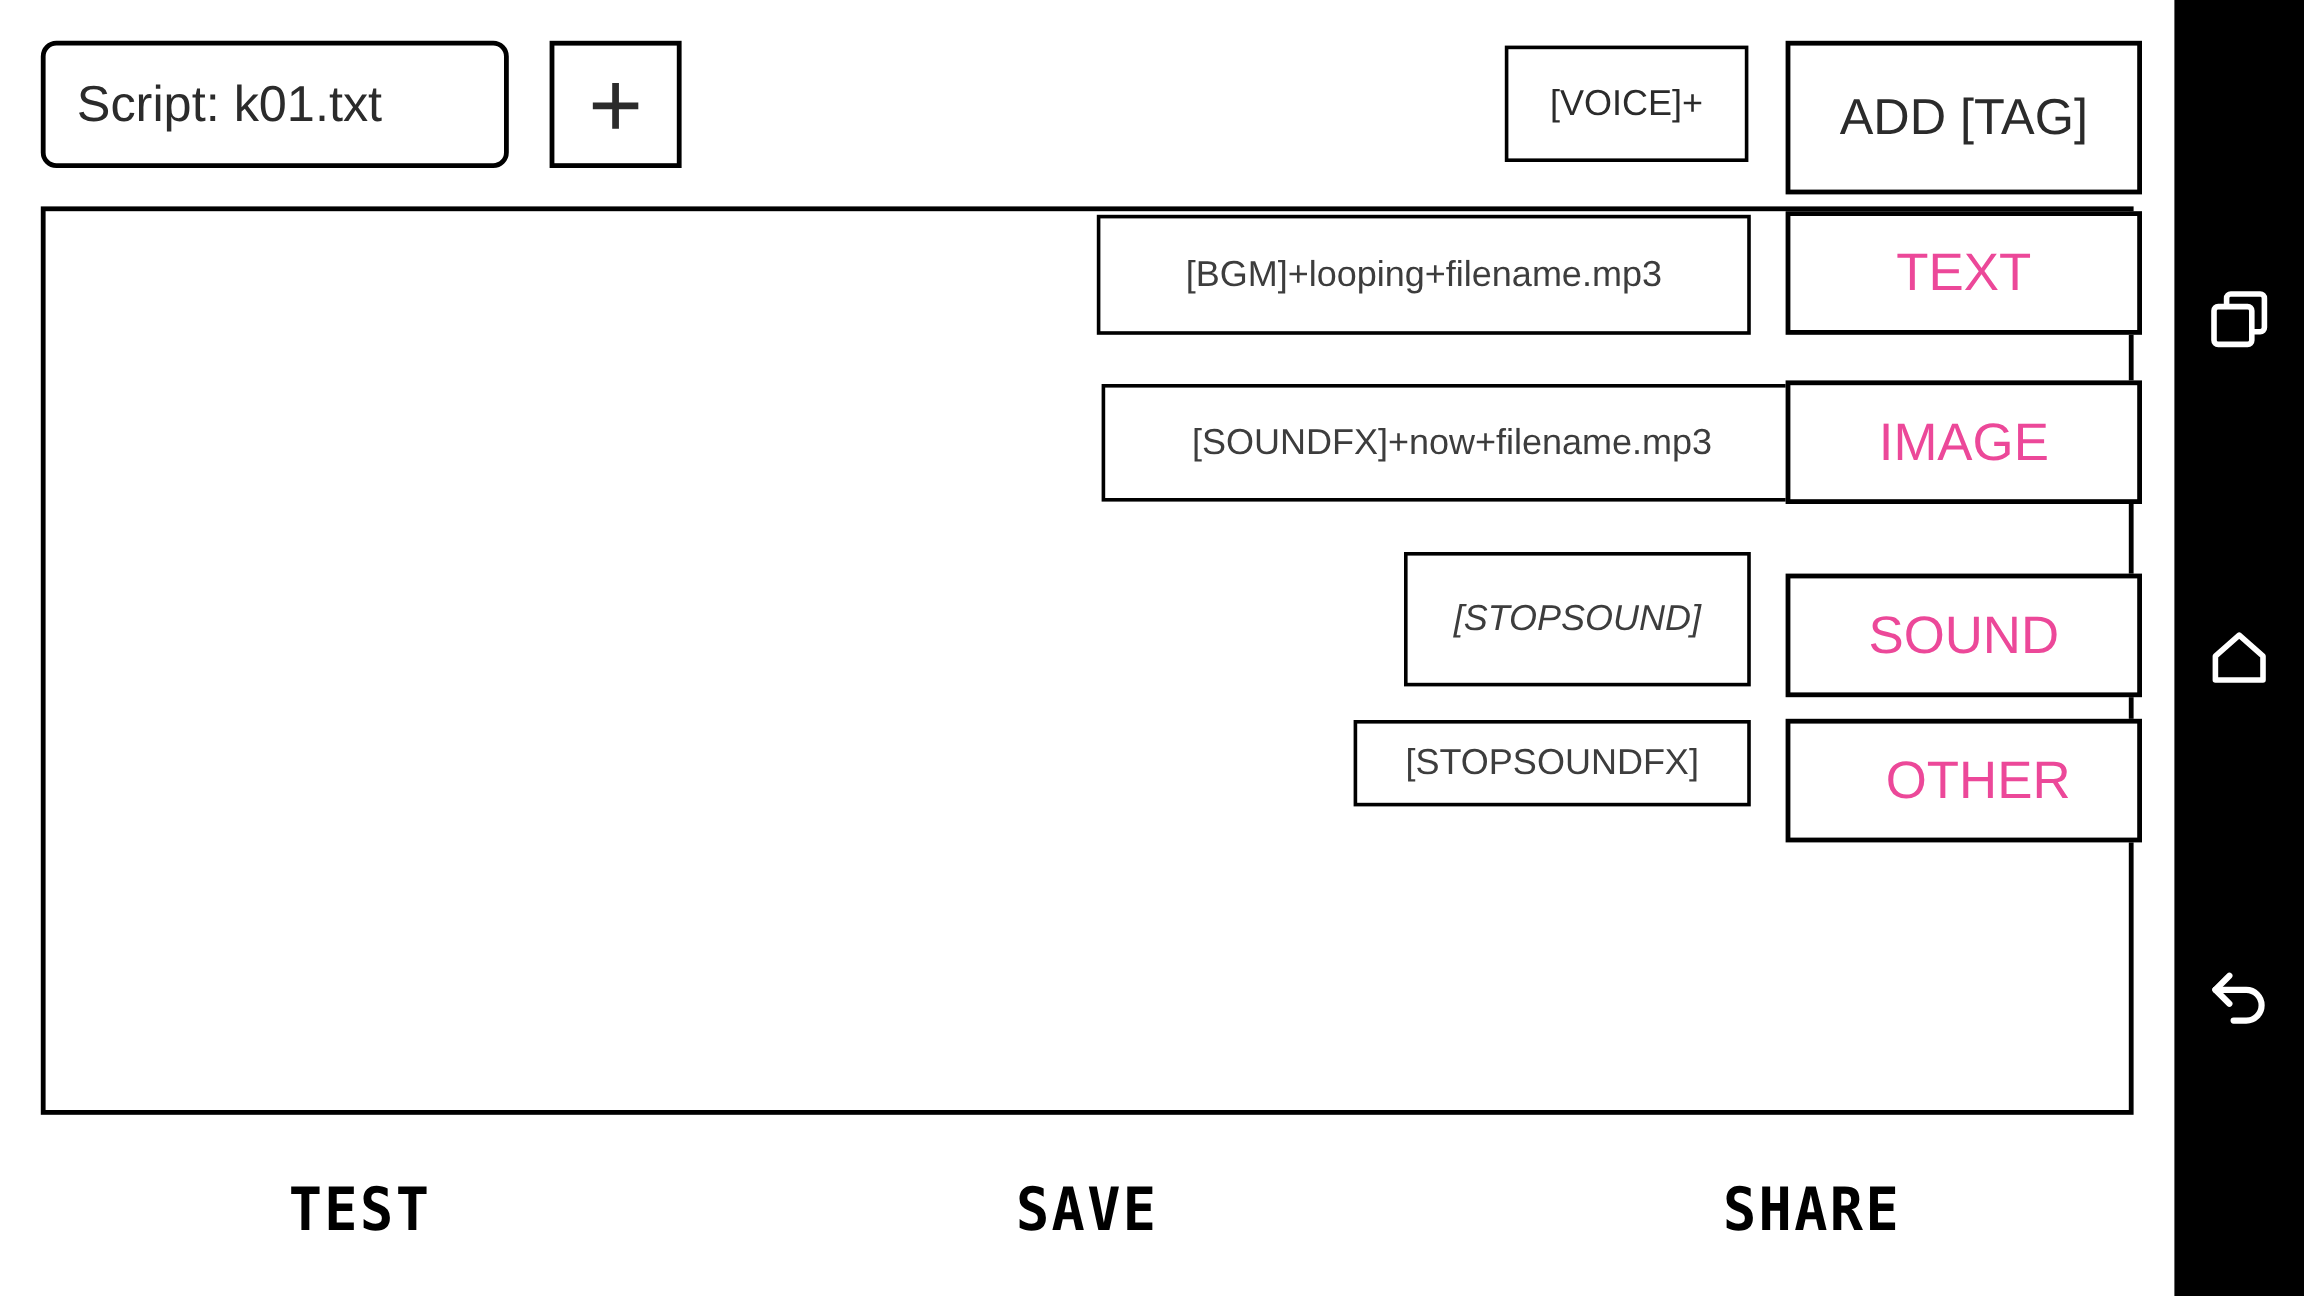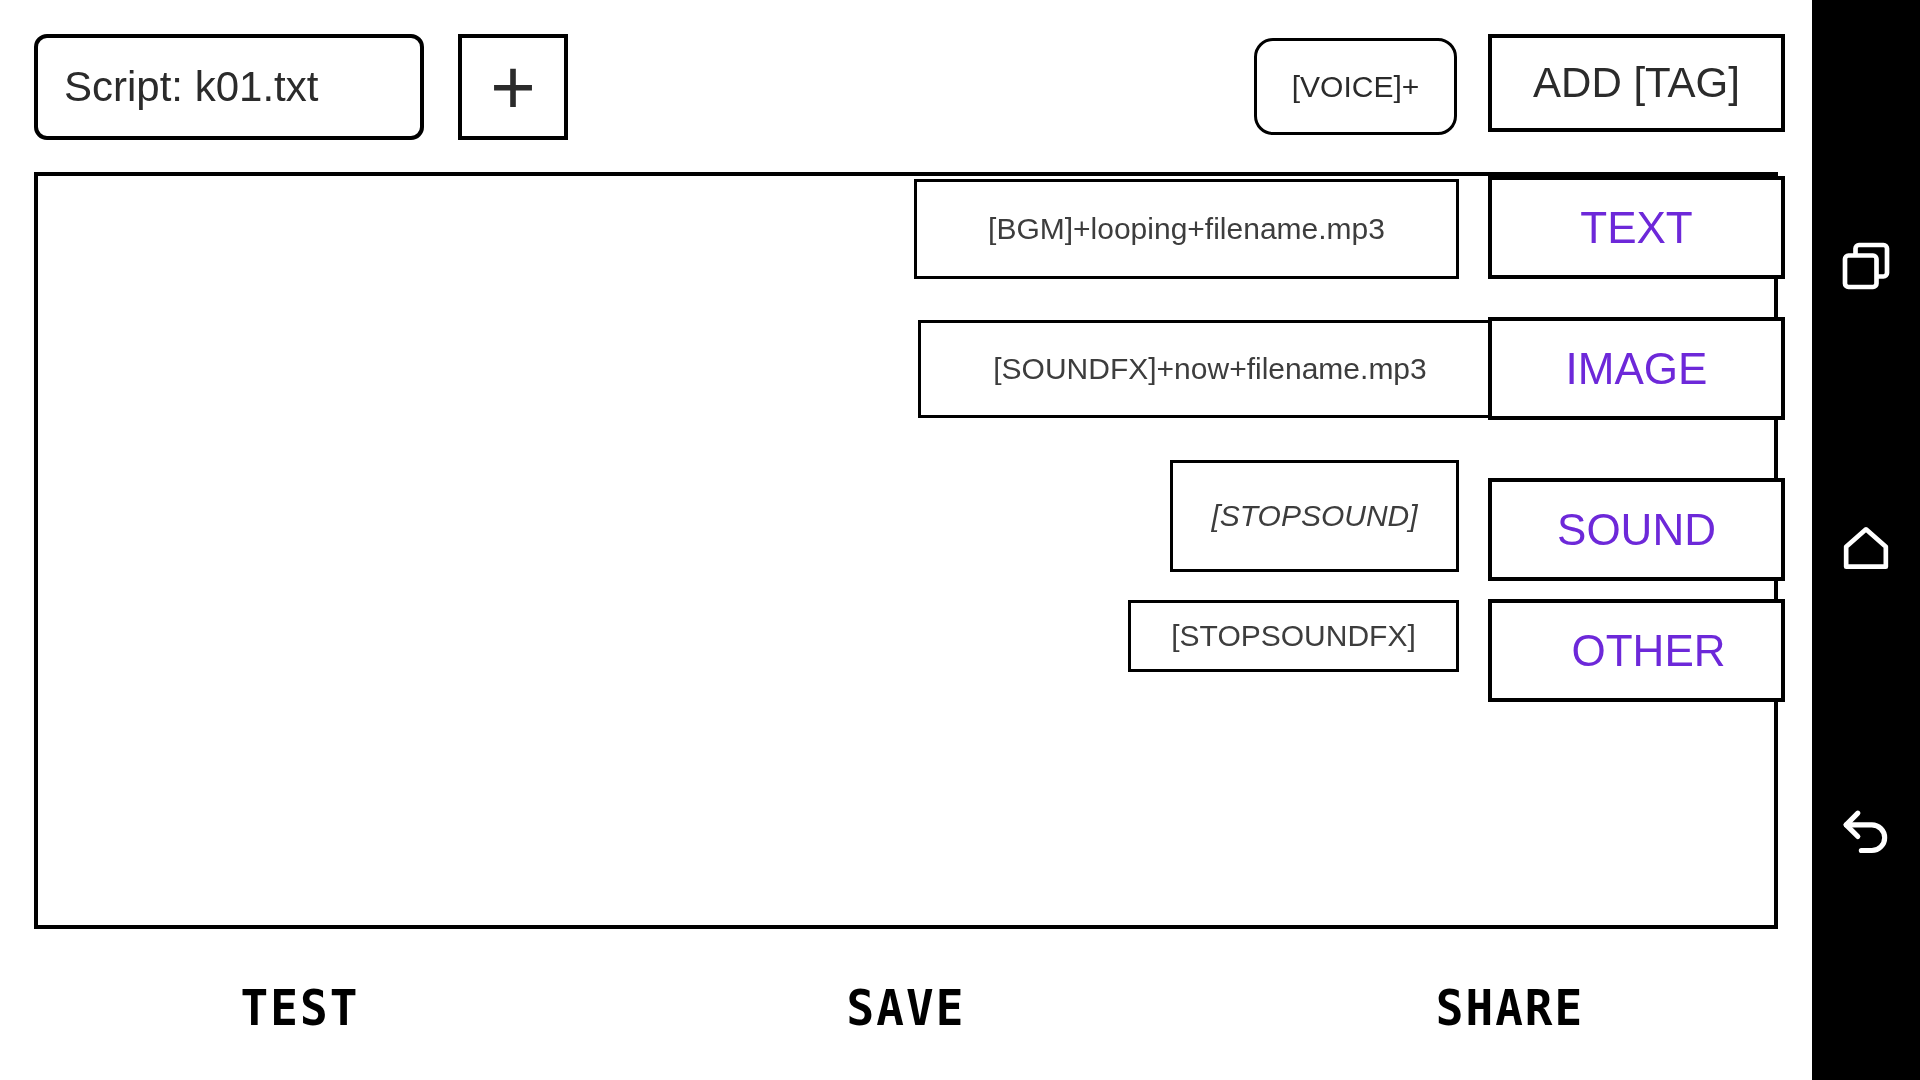--- a/index.html
+++ b/index.html
@@ -19,28 +19,28 @@
     display: flex;
     align-items: center;
     justify-content: center;
     color: #2b2b2b;
   }
   .thinbox { border-width: 3px; }
 
   
   .script-btn { left: 34px; top: 34px; width: 390px; height: 106px; font-size: 42px; justify-content: flex-start; padding-left: 26px; border-radius: 13px; }
   .plus-btn   { left: 458px; top: 34px; width: 110px; height: 106px; font-size: 78px; font-weight: 400; line-height: 1; }
-  .voice-btn  { left: 1254px; top: 38px; width: 203px; height: 97px; font-size: 30px; border-radius: 19px; }
-  .addtag-btn { left: 1488px; top: 34px; width: 297px; height: 98px; font-size: 42px; }
+  .voice-btn  { left: 1254px; top: 38px; width: 203px; height: 97px; font-size: 30px; }
+  .addtag-btn { left: 1488px; top: 34px; width: 297px; height: 128px; font-size: 42px; }
 
   
   .editor { left: 34px; top: 172px; width: 1744px; height: 757px; border: 4px solid #000; background: #fff; }
 
   
-  .cat { left: 1488px; width: 297px; height: 103px; font-size: 44px; color: #6d28d9; }
+  .cat { left: 1488px; width: 297px; height: 103px; font-size: 44px; color: #ec4899; }
   .cat-text  { top: 176px; }
   .cat-image { top: 317px; }
   .cat-sound { top: 478px; }
   .cat-other { top: 599px; padding-left: 24px; }
 
   
   .opt { font-size: 30px; color: #3d3d3d; }
   .opt-bgm         { left: 914px;  top: 179px; width: 545px; height: 100px; }
   .opt-soundfx     { left: 875px;  top: 320px; width: 584px; height: 98px; margin-left: 43px;  }
   .opt-stopsound   { left: 1170px; top: 460px; width: 289px; height: 112px; font-style: italic;  }

